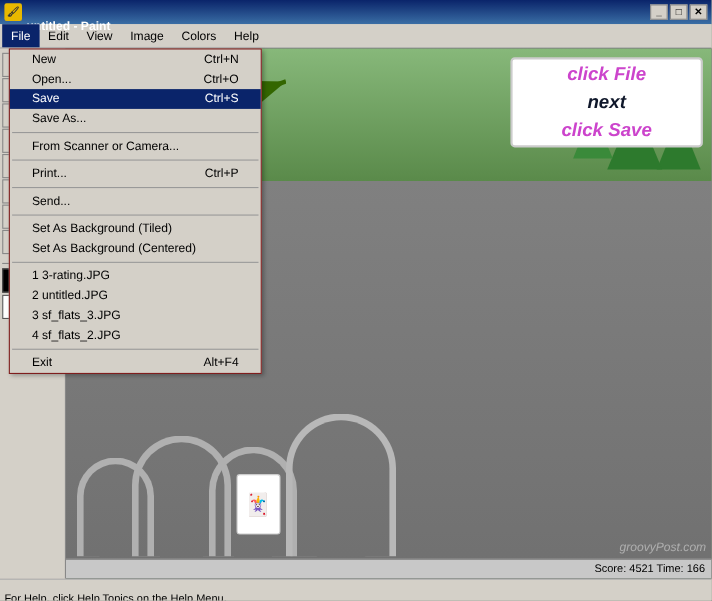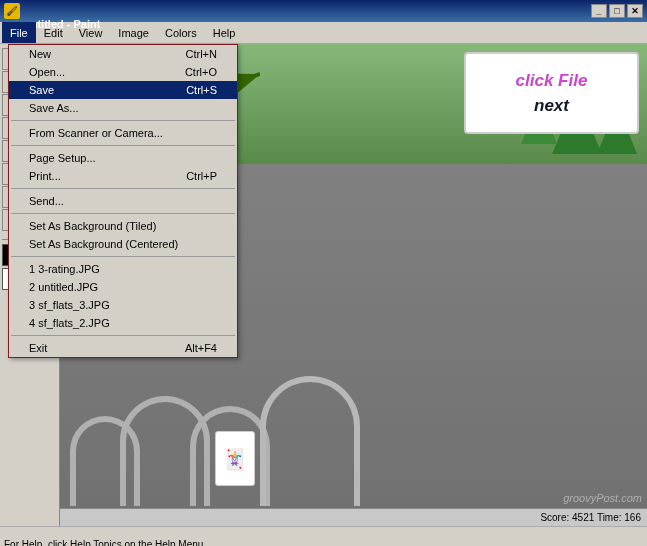--- a/index.html
+++ b/index.html
@@ -246,20 +246,21 @@
 
     <div style="position:absolute;bottom:40px;left:155px;width:40px;height:55px;background:white;border:1px solid #ccc;border-radius:3px;display:flex;align-items:center;justify-content:center;font-size:20px;">🃏</div>
 
     <div style="position:absolute;bottom:0;left:0;right:0;height:18px;background:#c8c8c8;border-top:1px solid #888;display:flex;align-items:center;justify-content:flex-end;padding:0 6px;font-size:10px;">
       <span>Score: 4521  Time: 166</span>
     </div>
 
     <div class="annotation-box" style="position:absolute;top:8px;right:8px;width:175px;height:82px;background:white;border:2px solid #ccc;border-radius:4px;display:flex;flex-direction:column;align-items:center;justify-content:center;font-size:17px;font-weight:bold;line-height:1.5;">
       <span class="click-file" style="color:#cc44cc;font-style:italic;">click File</span>
       <span class="next-text" style="color:#0f172a;font-style:italic;">next</span>
+      <span class="click-save" style="color:#cc44cc;font-style:italic;">click Save</span>
     </div>
 
     <div class="watermark" style="position:absolute;bottom:22px;right:5px;color:rgba(200,200,200,0.7);font-size:11px;font-style:italic;">groovyPost.com</div>
 
     <svg style="position:absolute;top:0;left:0;pointer-events:none;" width="200" height="120">
 
       <defs>
         <marker id="arrowhead" markerWidth="8" markerHeight="6" refX="8" refY="3" orient="auto">
           <polygon points="0 0, 8 3, 0 6" fill="#cc2200"></polygon>
         </marker>
@@ -295,23 +296,20 @@
   <div class="dropdown-item">
     <span>Save As...</span>
     <span class="shortcut"></span>
   </div>
   <div class="dropdown-separator"></div>
   <div class="dropdown-item">
     <span>From Scanner or Camera...</span>
   </div>
   <div class="dropdown-separator"></div>
   <div class="dropdown-item">
-    <span>Page Setup...</span>
-  </div>
-  <div class="dropdown-item">
     <span>Print...</span>
     <span class="shortcut">Ctrl+P</span>
   </div>
   <div class="dropdown-separator"></div>
   <div class="dropdown-item">
     <span>Send...</span>
   </div>
   <div class="dropdown-separator"></div>
   <div class="dropdown-item">
     <span>Set As Background (Tiled)</span>

